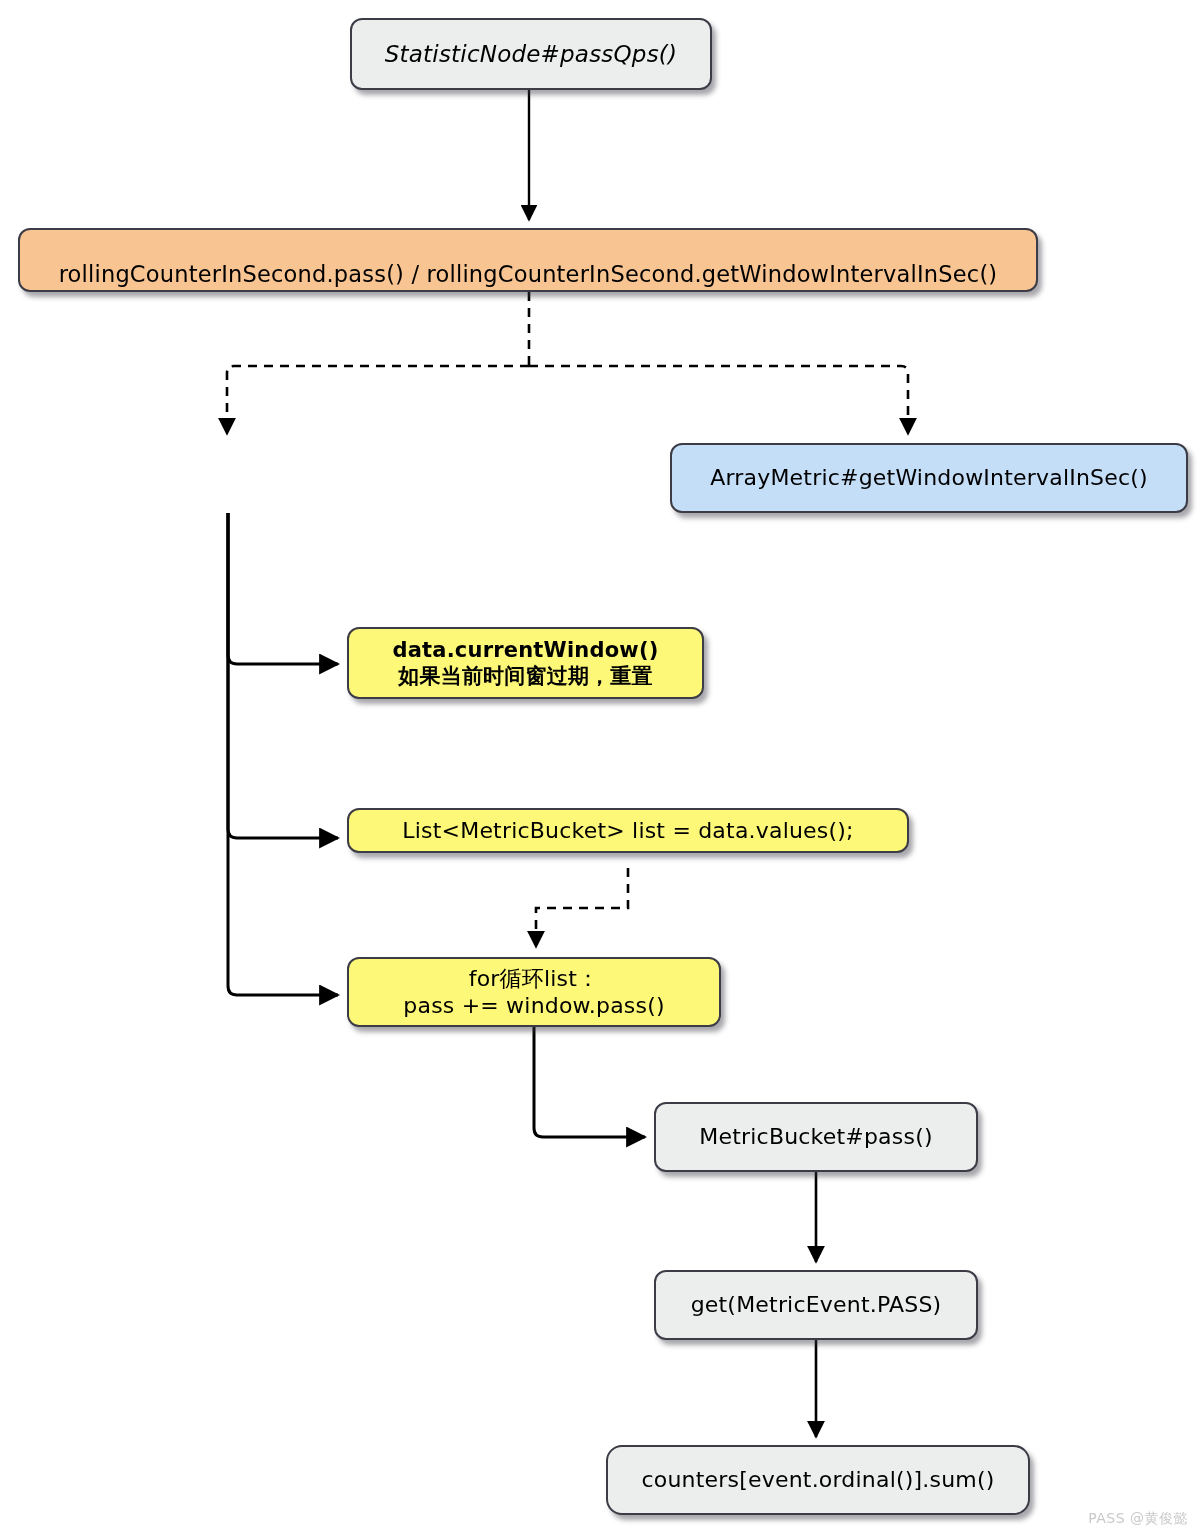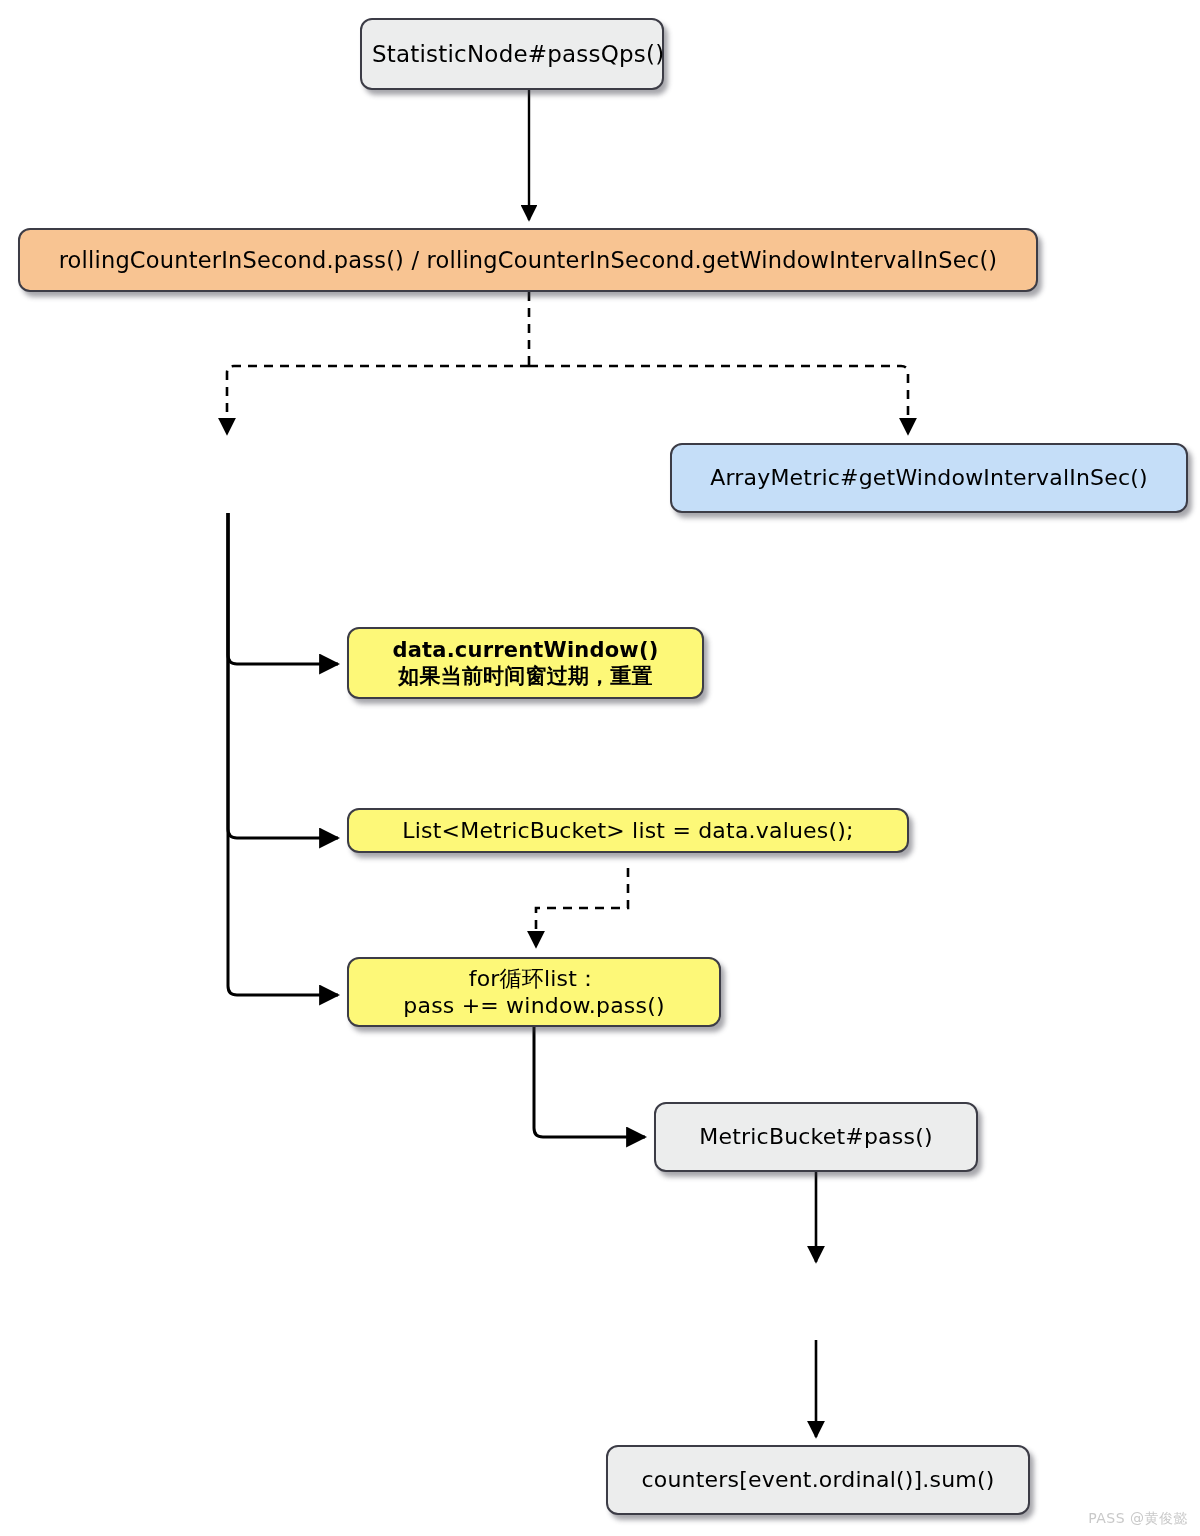--- a/index.html
+++ b/index.html
@@ -41,34 +41,34 @@
     white-space: pre-line;
     padding: 2px 10px;
     letter-spacing: 0.2px;
   }
   .node .label {
     display: block;
     width: 100%;
     white-space: pre-line;
   }
   .fill-gray   { background: #eceded; }
-  .fill-orange { background: #f8c492; }
+  .fill-orange { background: #f8c492; align-items: flex-end; }
   .fill-yellow { background: #fdf878; }
   .fill-blue   { background: #c5def8; }
 
-  .n-statistic-node   { left: 360px; top: 18px;   width: 304px; height: 72px;  font-size: 23px; }
+  .n-statistic-node   { left: 350px; top: 18px;   width: 362px; height: 72px;  font-size: 23px; font-style: italic; }
   .n-rolling-counter  { left: 18px;  top: 228px;  width: 1020px; height: 64px; font-size: 22.5px; }
   .n-array-pass       { left: 68px;  top: 443px;  width: 320px; height: 70px;  font-size: 22px; }
   .n-array-window     { left: 670px; top: 443px;  width: 518px; height: 70px;  font-size: 22px; }
   .n-current-window   { left: 347px; top: 627px;  width: 357px; height: 72px;  font-size: 21px; font-weight: bold; }
   .n-list-values      { left: 347px; top: 808px;  width: 562px; height: 45px;  font-size: 22px; }
   .n-for-loop         { left: 347px; top: 957px;  width: 374px; height: 70px;  font-size: 22px; }
   .n-metric-pass      { left: 654px; top: 1102px; width: 324px; height: 70px;  font-size: 22px; }
   .n-get-pass         { left: 654px; top: 1270px; width: 324px; height: 70px;  font-size: 22px; }
-  .n-counters-sum     { left: 606px; top: 1445px; width: 424px; height: 70px;  font-size: 22px; }
+  .n-counters-sum     { left: 606px; top: 1445px; width: 424px; height: 70px;  font-size: 22px; border-radius: 16px; }
 
   .watermark {
     position: absolute;
     right: 12px;
     bottom: 8px;
     font-size: 14px;
     color: #c9c9c9;
     letter-spacing: 0.5px;
     font-family: "DejaVu Sans", "Liberation Sans", sans-serif;
   }
@@ -132,20 +132,23 @@
 
   <div class="node fill-gray n-metric-pass">
     <span class="label">MetricBucket#pass()</span>
   </div>
 
   <div class="node fill-yellow n-for-loop">
     <span class="label">for循环list：
 pass += window.pass()</span>
   </div>
 
+  <div class="node fill-gray n-get-pass">
+    <span class="label">get(MetricEvent.PASS)</span>
+  </div>
 
   <div class="node fill-gray n-counters-sum">
     <span class="label">counters[event.ordinal()].sum()</span>
   </div>
 
   <div class="watermark">PASS @黄俊懿</div>
 
 </div>
 
 </body></html>

